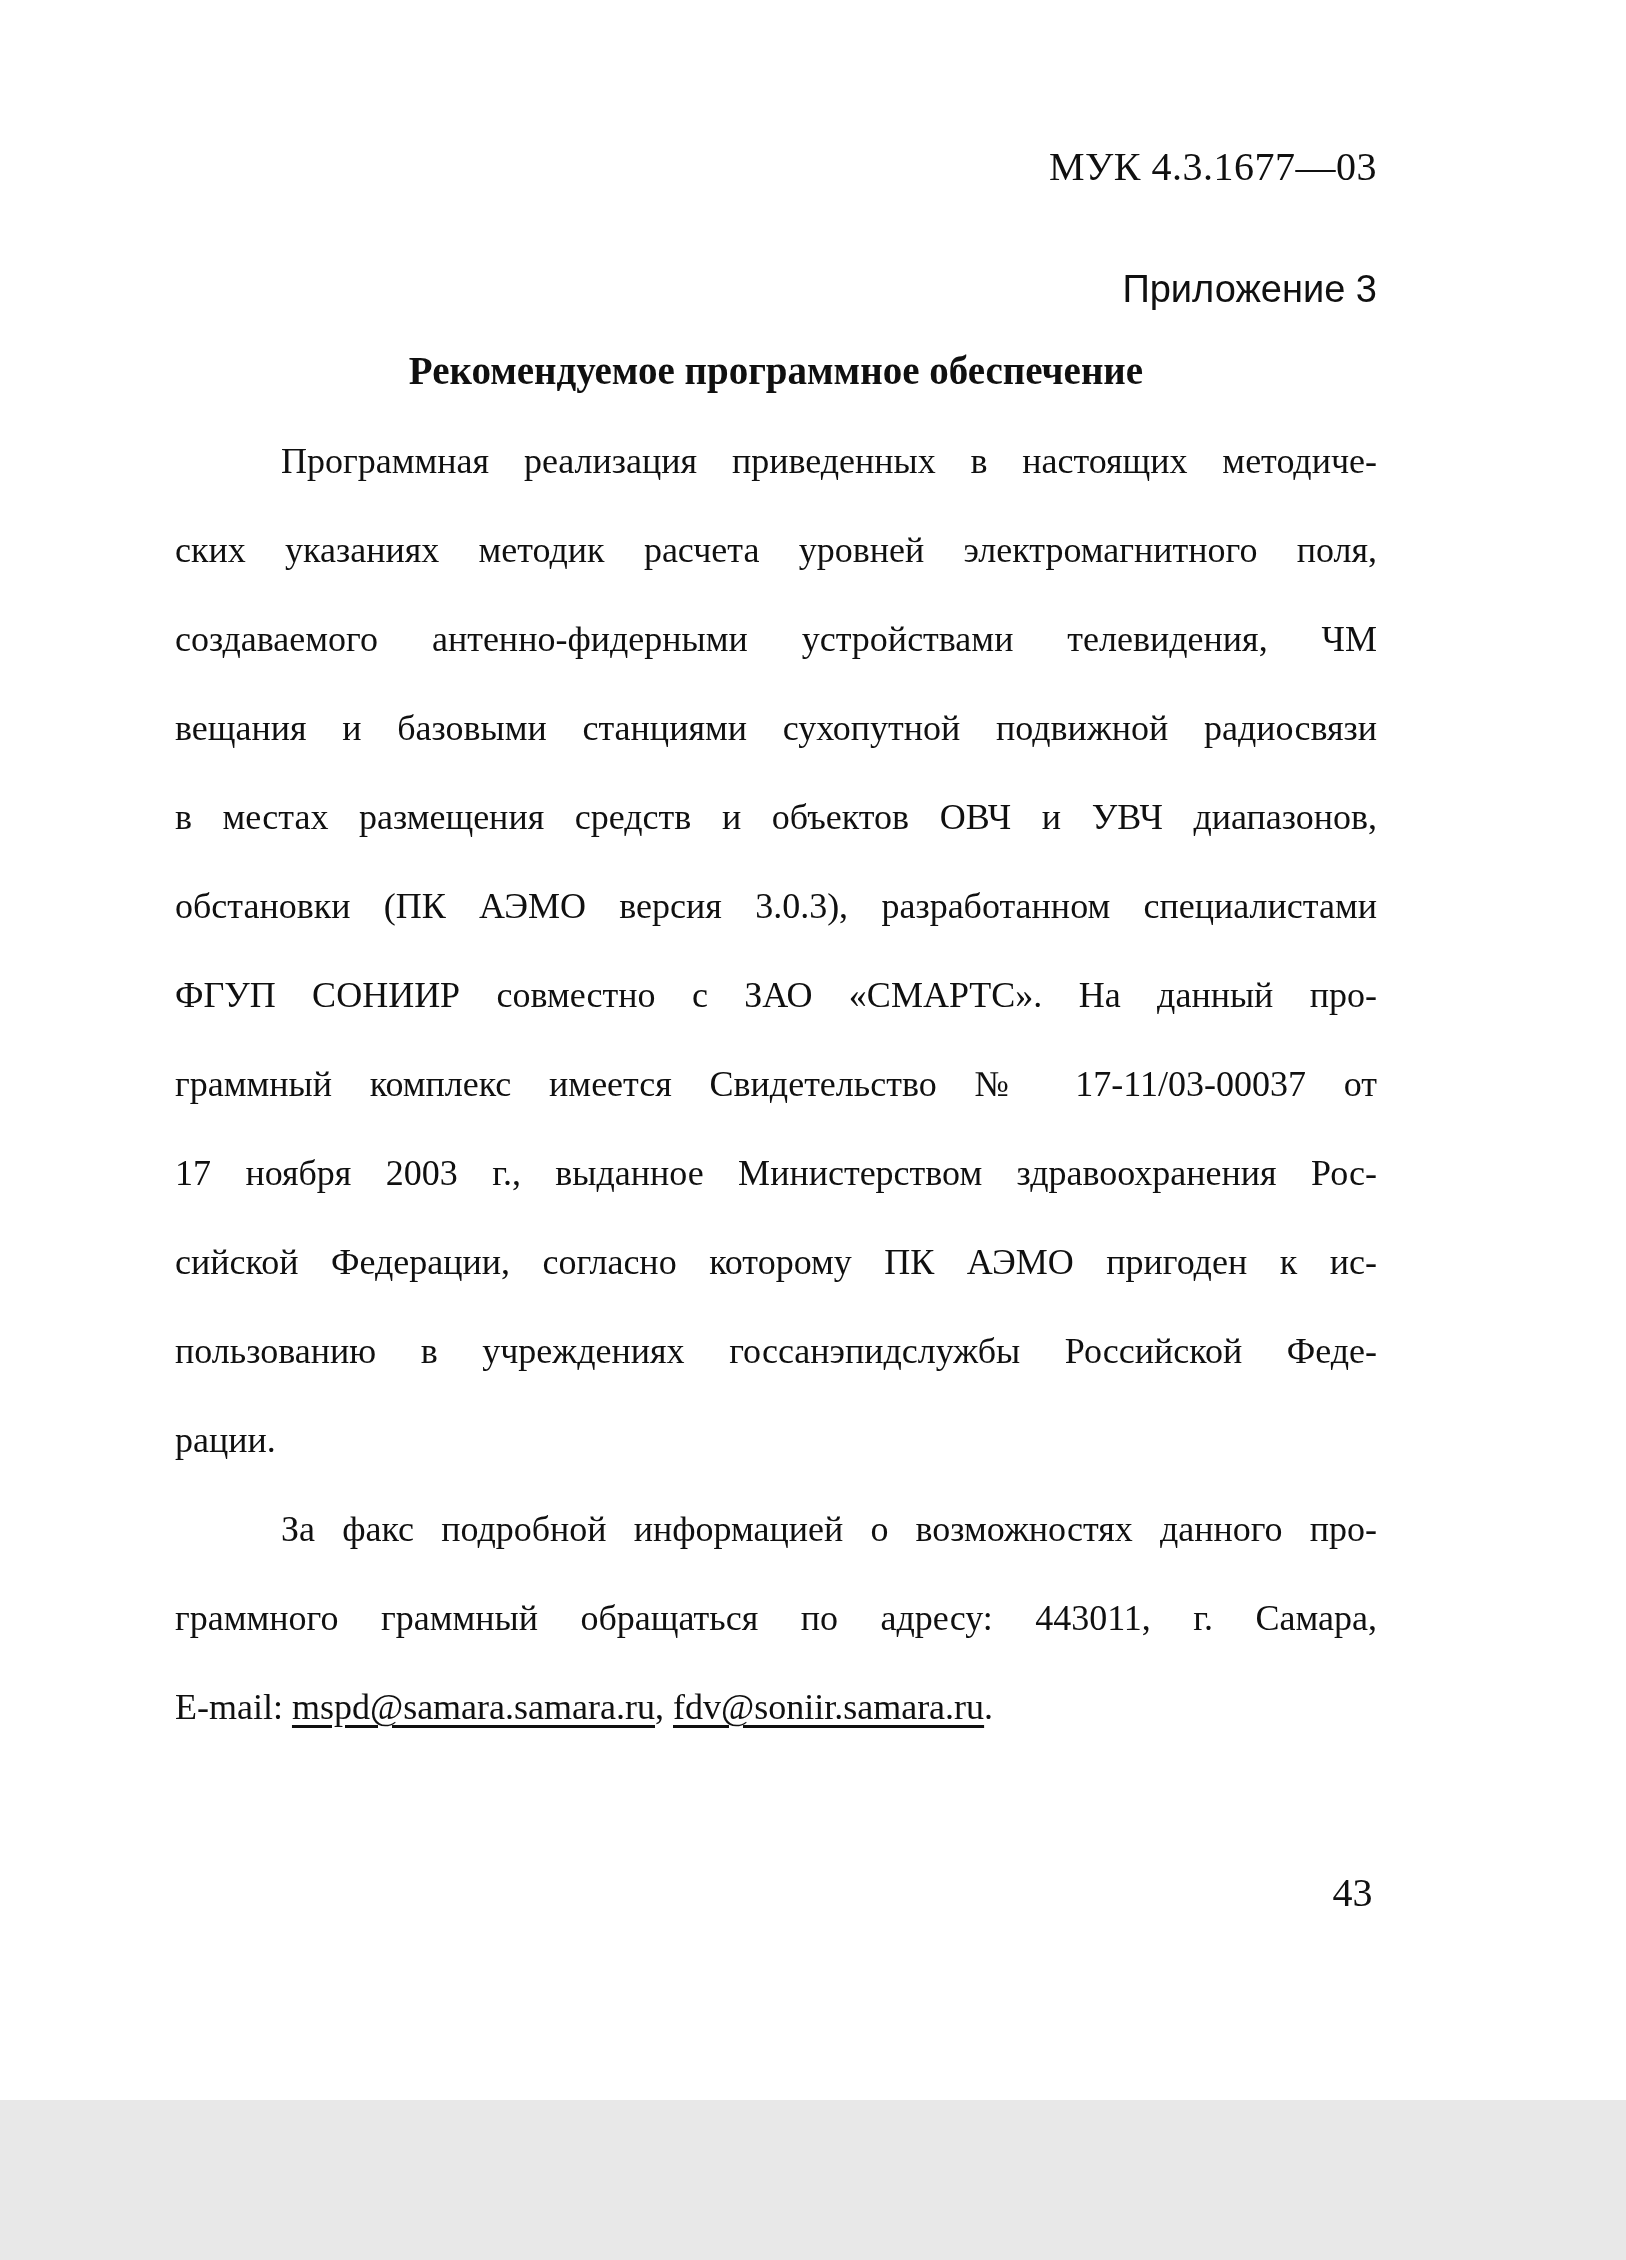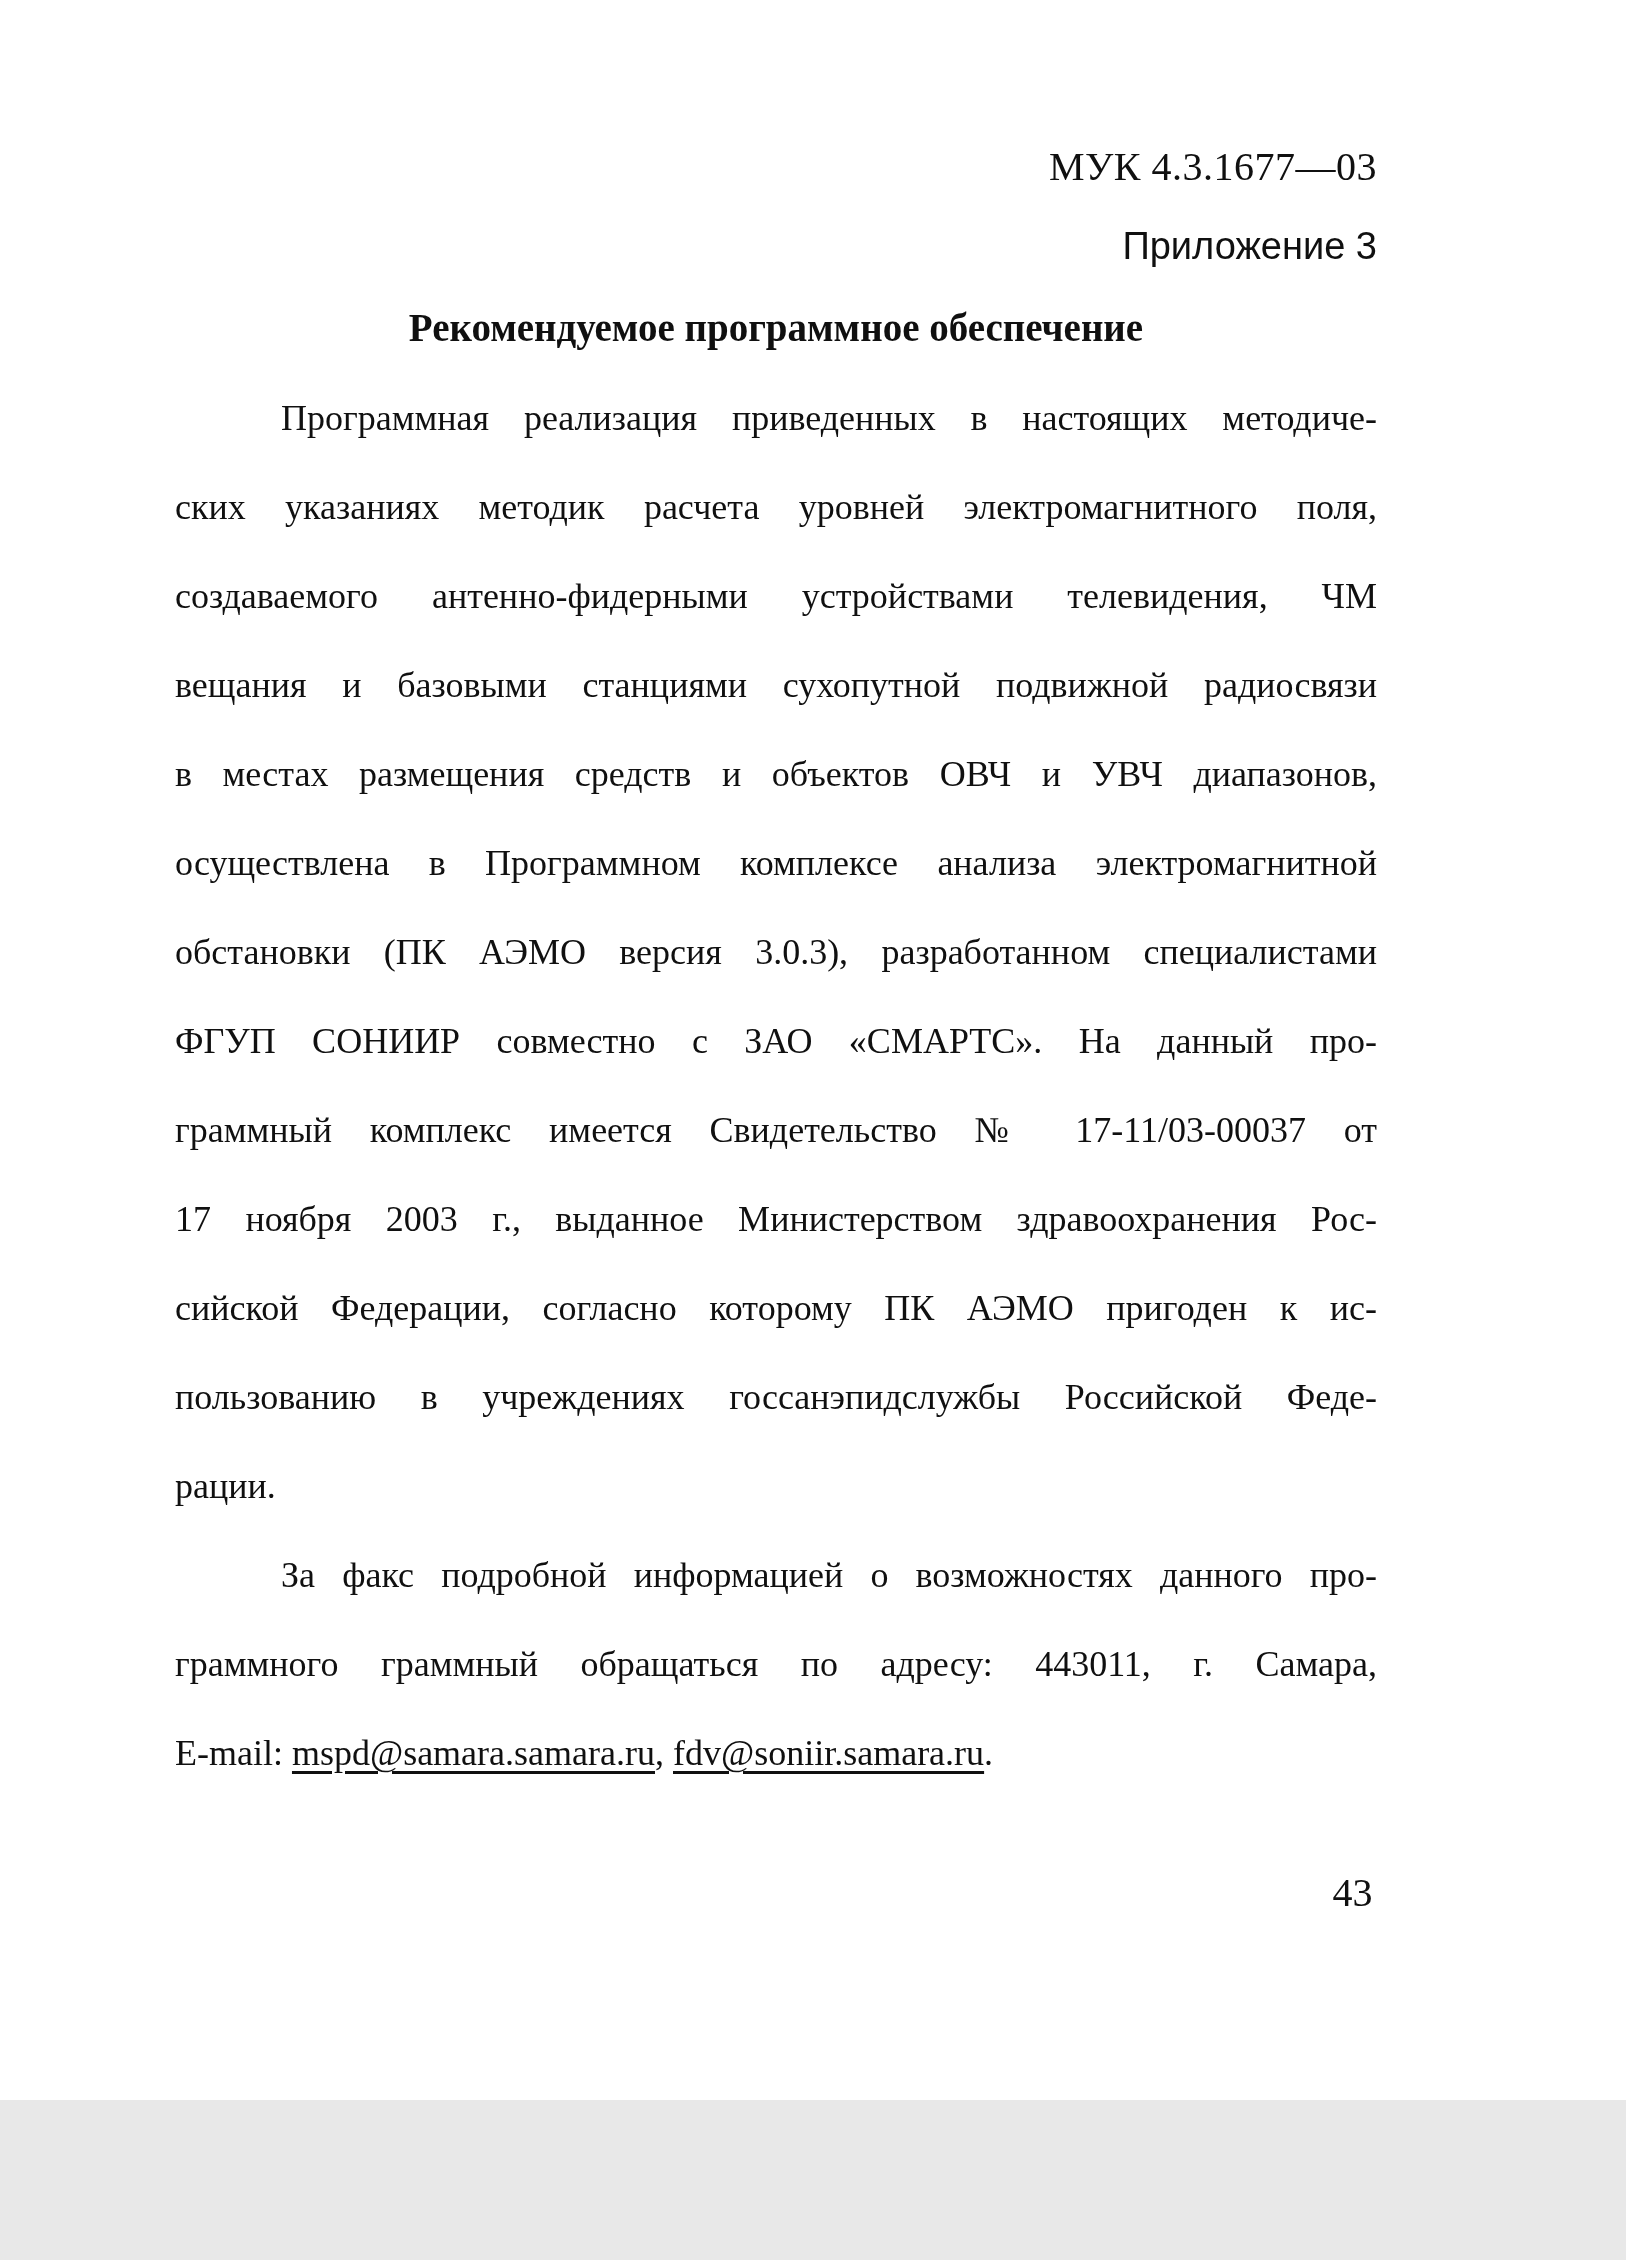--- a/index.html
+++ b/index.html
@@ -18,21 +18,21 @@
     top: 144px;
     width: 1202px;
   }
   .doc-code {
     font: 40px/45px "Liberation Serif", serif;
     text-align: right;
     letter-spacing: 0.5px;
     white-space: nowrap;
   }
   .annex {
-    margin-top: 35px;
+    margin-top: 78px;
     font: 38px/45px "Liberation Sans", sans-serif;
     text-align: right;
     white-space: nowrap;
   }
   .heading {
     margin-top: 34px;
     font: bold 39px/49px "Liberation Serif", serif;
     text-align: center;
     white-space: nowrap;
   }
@@ -72,21 +72,20 @@
 
     <div class="heading">Рекомендуемое программное обеспечение</div>
 
     <div class="bodytext">
       <div class="paragraph">
         <div class="bline indent">Программная реализация приведенных в настоящих методиче-</div>
         <div class="bline">ских указаниях методик расчета уровней электромагнитного поля,</div>
         <div class="bline">создаваемого антенно-фидерными устройствами телевидения, ЧМ</div>
         <div class="bline">вещания и базовыми станциями сухопутной подвижной радиосвязи</div>
         <div class="bline">в местах размещения средств и объектов ОВЧ и УВЧ диапазонов,</div>
-        <div class="bline">осуществлена в Программном комплексе анализа электромагнитной</div>
         <div class="bline">обстановки (ПК АЭМО версия 3.0.3), разработанном специалистами</div>
         <div class="bline">ФГУП СОНИИР совместно с ЗАО «СМАРТС». На данный про-</div>
         <div class="bline">граммный комплекс имеется Свидетельство № 17-11/03-00037 от</div>
         <div class="bline">17 ноября 2003 г., выданное Министерством здравоохранения Рос-</div>
         <div class="bline">сийской Федерации, согласно которому ПК АЭМО пригоден к ис-</div>
         <div class="bline">пользованию в учреждениях госсанэпидслужбы Российской Феде-</div>
         <div class="bline lastline">рации.</div>
       </div>
 
       <div class="paragraph">

